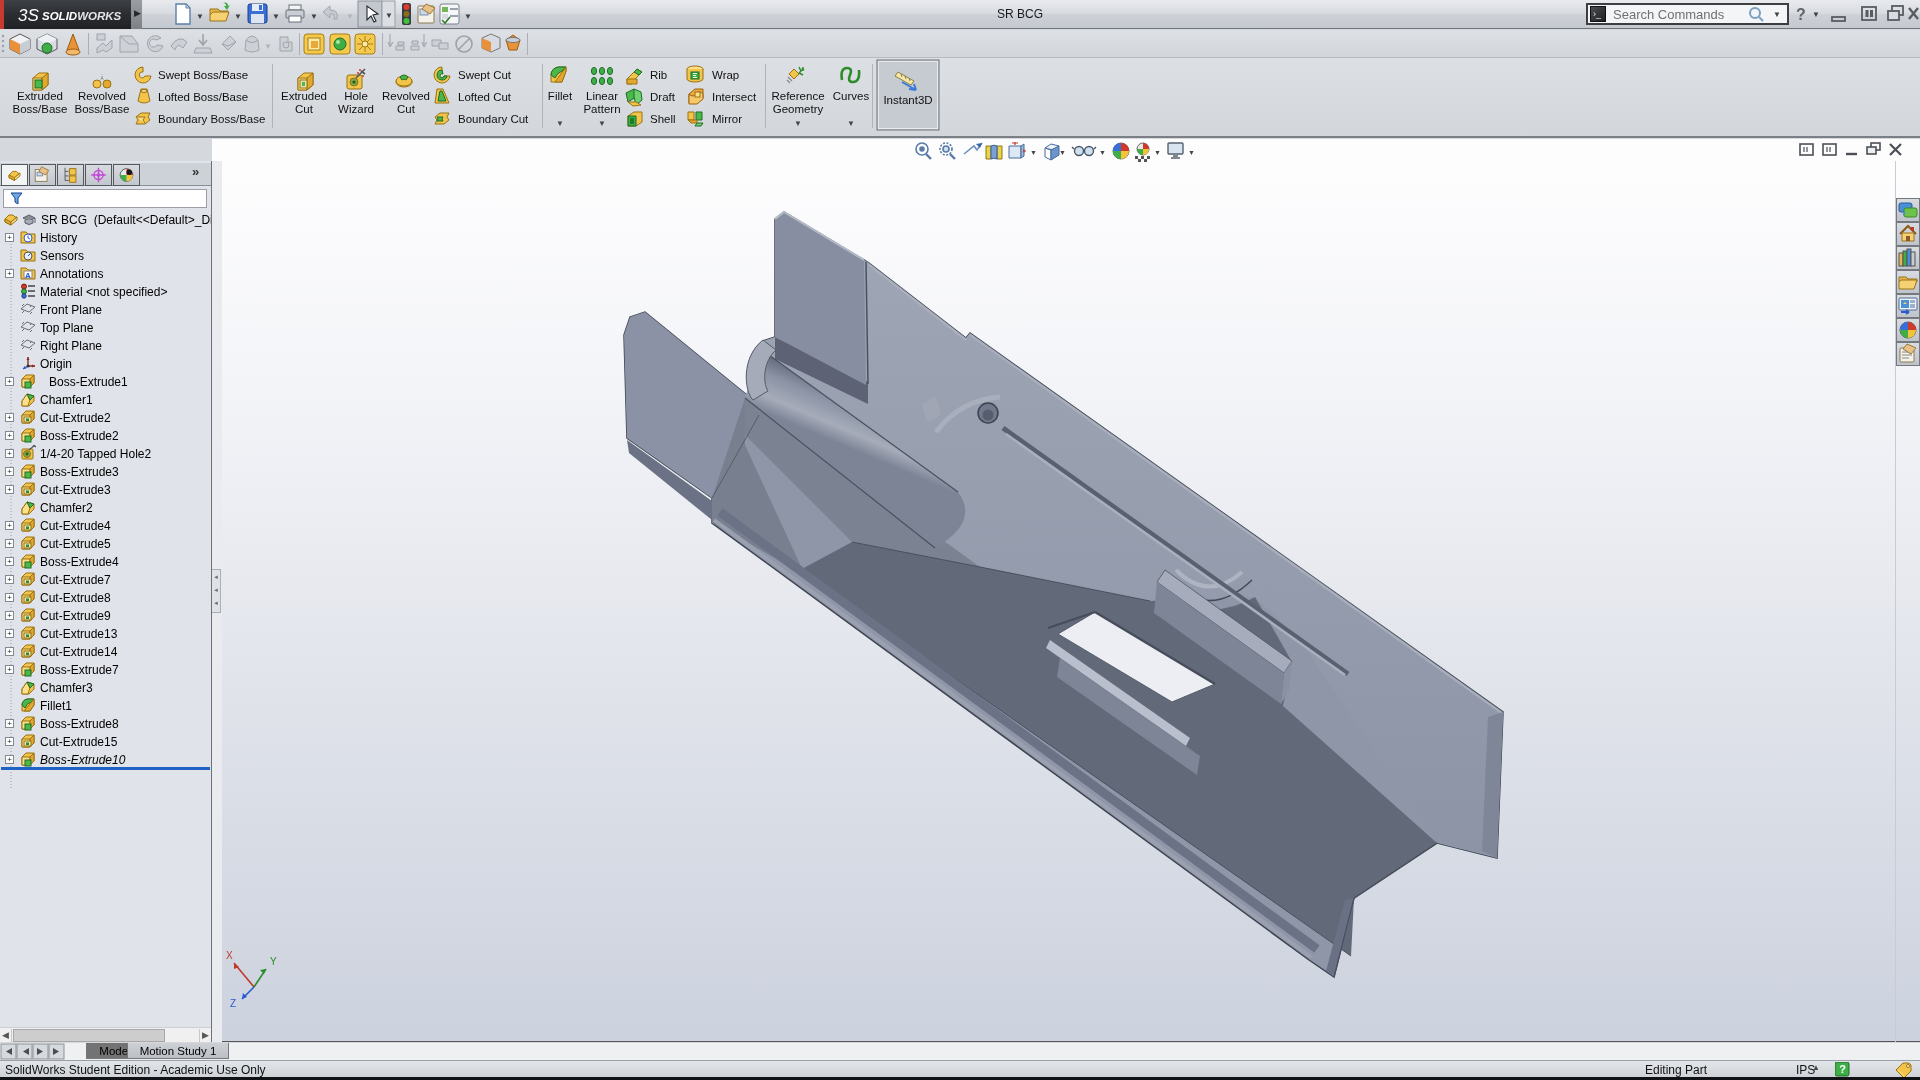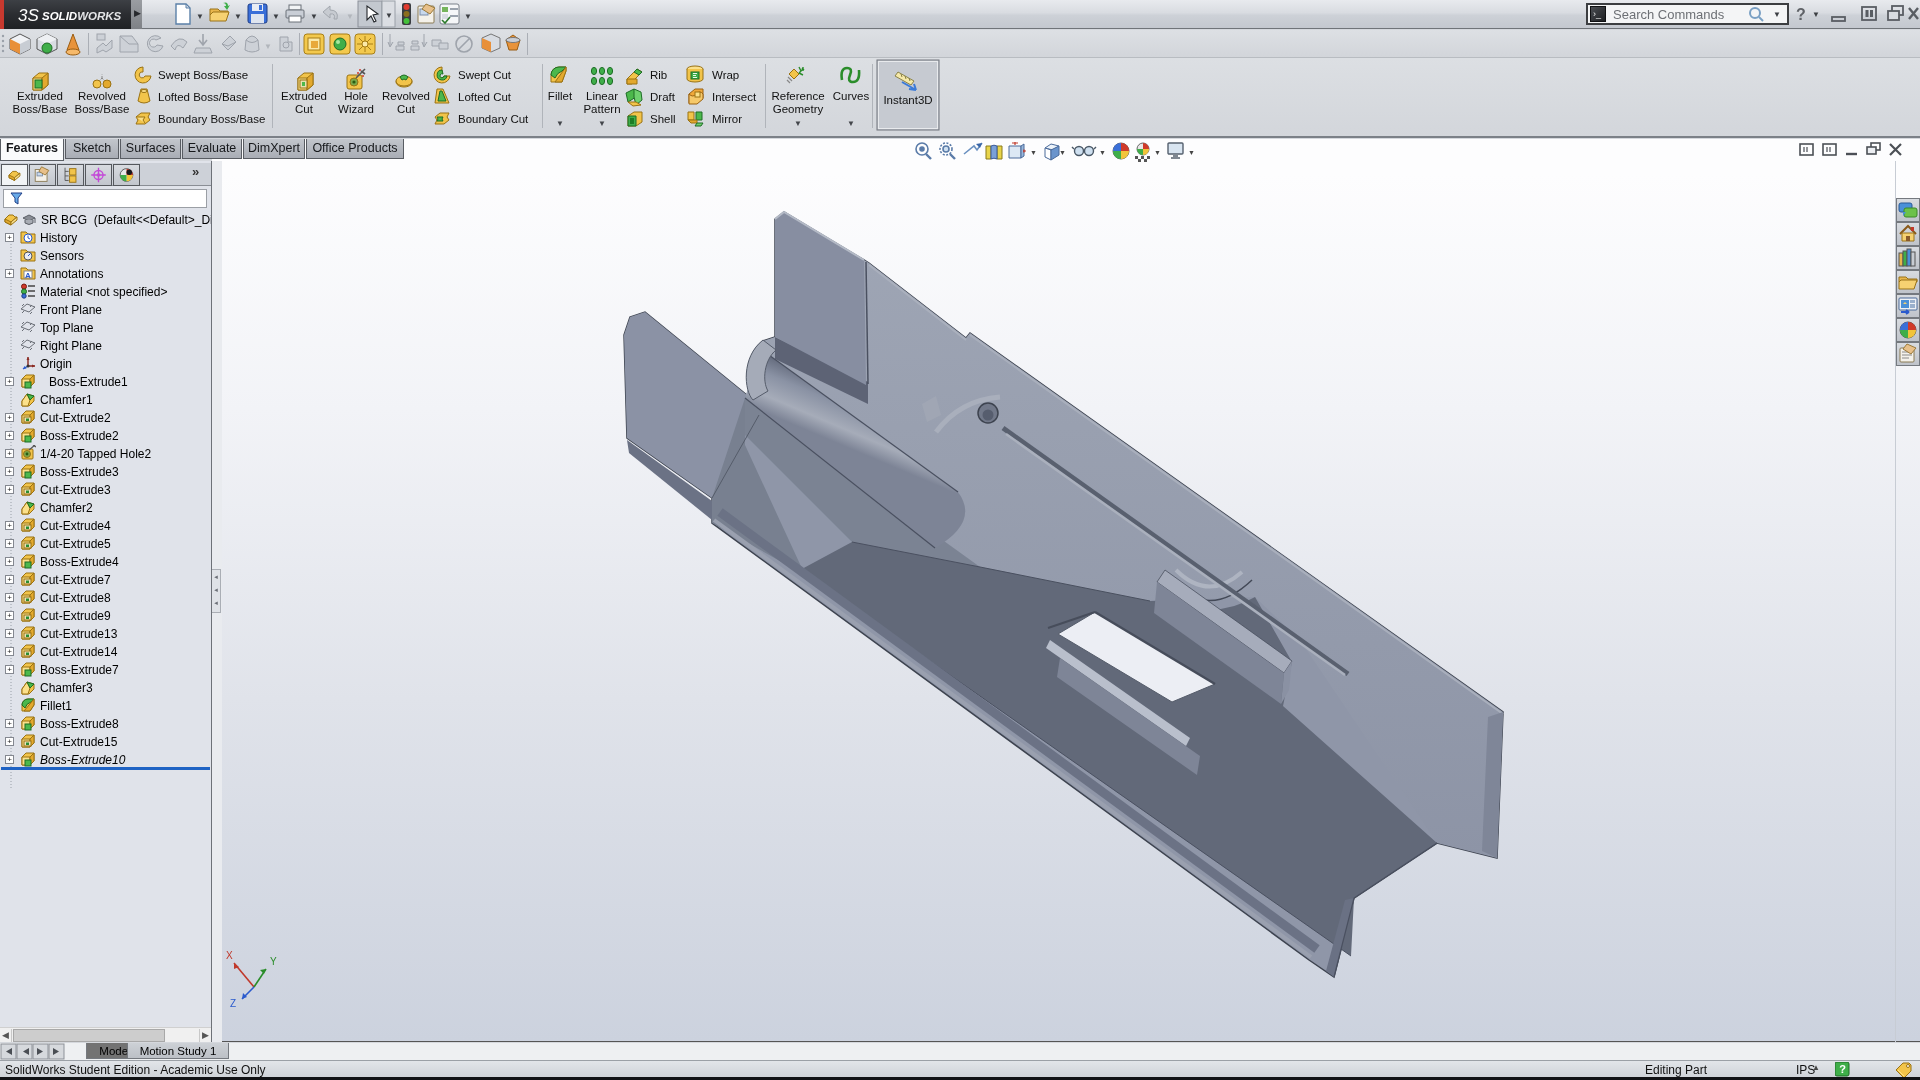--- a/index.html
+++ b/index.html
@@ -81,20 +81,21 @@
   <div class="abs" id="redstripe"></div>
   <div class="abs" id="swtext">
       <svg width="122" height="22" viewBox="0 0 122 22">
      <text x="6" y="17" font-size="17" font-style="italic" fill="#fff" font-family="Liberation Sans">3S</text>
      <text x="30" y="16" font-size="11.5" font-weight="bold" font-style="italic" fill="#fff" font-family="Liberation Sans">SOLID<tspan fill="#e4e5e7">WORKS</tspan></text>
   </svg>
     </div>
   <div class="abs" id="logostrip">
       <span style="position:absolute;left:3px;top:8px;font-size:9px;color:#26282c;">▶</span>
     </div>
+  <div class="abs" id="titletext">SR BCG</div>
   <div class="abs" id="titleicons" style="left:136px;top:0;width:700px;height:29px;">
     <svg width="700" height="29" viewBox="0 0 700 29">
 
       <g transform="translate(38,4)">
           <path d="M2,0 h10 l4,4 v16 h-14 z" fill="#fff" stroke="#5b80a8" stroke-width="1.4"></path>
           <path d="M12,0 l4,4 h-4 z" fill="#cfd8e4" stroke="#5b80a8"></path>
         </g>
       <text x="60" y="19" font-size="8" fill="#3c3f43">▼</text>
 
       <g transform="translate(74,5)">
@@ -626,28 +627,20 @@
             <path d="M20,52 l1,-6 l4,4 z" fill="#2a5acd" stroke="none"></path>
         </g>
         <text x="4" y="12" font-size="10" fill="#c0392b">X</text>
         <text x="48" y="18" font-size="10" fill="#2a8d2a">Y</text>
         <text x="8" y="60" font-size="10" fill="#2a5acd">Z</text>
       </svg>
     </div>
   </div>
 
   <div class="abs" id="panelbgtop"></div>
-  <div class="abs" id="tabrow">
-    <div class="tab" id="tabfeat" style="left:0;width:64px;">Features</div>
-    <div class="tab" style="left:65px;width:54px;">Sketch</div>
-    <div class="tab" style="left:120px;width:61px;">Surfaces</div>
-    <div class="tab" style="left:182px;width:60px;">Evaluate</div>
-    <div class="tab" style="left:243px;width:62px;">DimXpert</div>
-    <div class="tab" style="left:306px;width:98px;">Office Products</div>
-  </div>
 
   <svg width="0" height="0" style="position:absolute;">
     <defs>
       <g id="i-part">
           <path d="M2,8 l4,-4 h4 l2,2 h2 l-6,5 v3 l-6,-3 z" fill="#f2c44a" stroke="#9a7213"></path>
           <path d="M2,8 l6,3 v3 l-6,-3 z" fill="#e3a92e" stroke="#9a7213"></path>
           <path d="M8,11 l6,-5 v3 l-6,5 z" fill="#fbe08a" stroke="#9a7213"></path>
         </g>
       <g id="i-cap">
           <path d="M2,7 l6,-3 l6,3 l-6,3 z" fill="#8a8e96" stroke="#5a5e66"></path>

